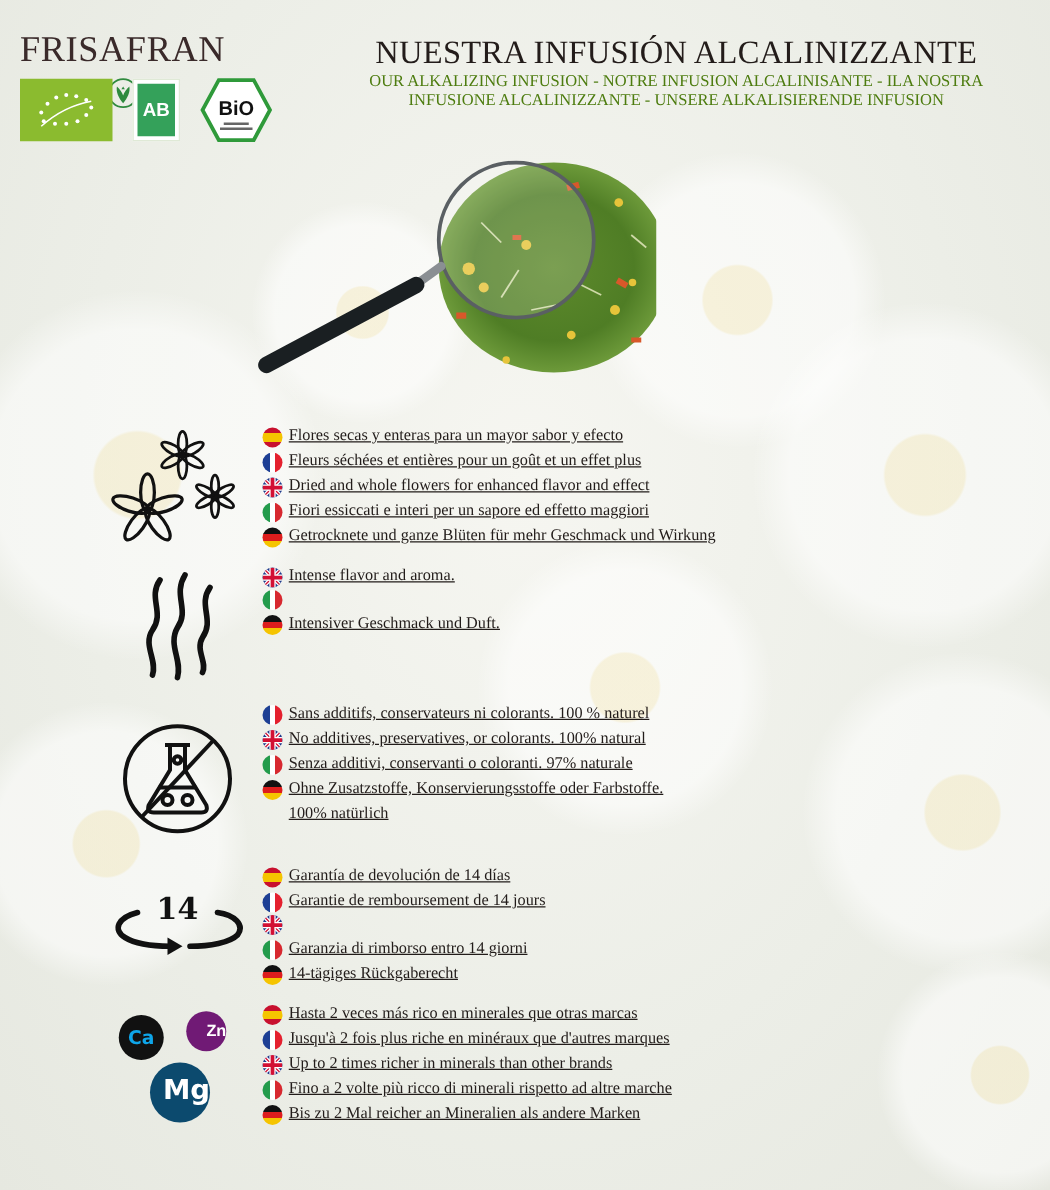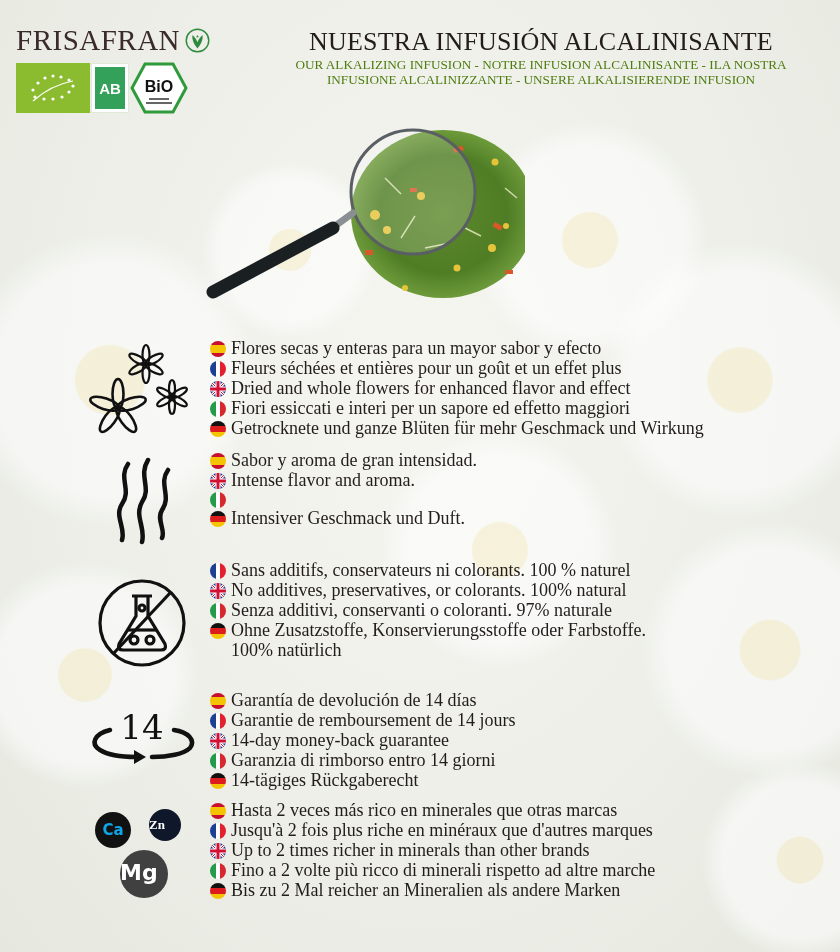--- a/index.html
+++ b/index.html
@@ -8,40 +8,40 @@
     font-family: "DejaVu Serif", "Liberation Serif", serif;
     color: #1f1a17;
     background: #eef0ea;
   }
   .bg { position: absolute; inset: 0; overflow: hidden; z-index: 0;
     background: radial-gradient(ellipse at 50% 40%, #f6f6f1 0%, #eceee7 60%, #e6e8e0 100%); }
   .daisy { position: absolute; border-radius: 50%;
     background: radial-gradient(circle, rgba(250,240,205,0.55) 0 16%, rgba(255,255,255,0.55) 17% 55%, rgba(255,255,255,0) 70%); }
   .content { position: absolute; inset: 0; z-index: 1; }
 
-  .brand { position: absolute; left: 16px; top: 24px; display: flex; align-items: center; gap: 4px; }
+  .brand { position: absolute; left: 16px; top: 24px; display: flex; align-items: center; gap: 4px; flex-direction: column; }
   .brand-name { font-family: "Liberation Serif", serif; font-size: 29px; letter-spacing: 0.5px; color: #3a2a2a; }
   .brand-logo { width: 27px; height: 27px; }
 
-  .certs { position: absolute; left: 16px; top: 62px; display: flex; align-items: center; gap: 1px; }
+  .certs { position: absolute; left: 16px; top: 62px; display: flex; align-items: center; gap: 16px; }
   .cert-eu { width: 74px; height: 50px; background: #8bbb2f; display: flex; align-items: center; justify-content: center; }
   .cert-ab { width: 36px; height: 48px; background: #fff; border: 1px solid #dfe9d6; display: flex; flex-direction: column; align-items: center; justify-content: center; }
   .cert-ab .inner { width: 30px; height: 42px; background: #34a15a; color: #fff; font-family: "Liberation Sans", sans-serif; font-weight: bold; font-size: 15px; display:flex; align-items:center; justify-content:center; }
   .cert-bio { width: 58px; height: 52px; }
 
   .title-block { position: absolute; left: 286px; top: 28px; width: 510px; text-align: center; }
   .main-title { font-family: "Liberation Serif", serif; font-size: 26px; line-height: 28px; letter-spacing: 0.2px; color: #231c1a; }
   .sub-title { font-family: "Liberation Serif", serif; font-size: 13.2px; line-height: 15px; color: #4d7c0f; margin-top: 1px; padding: 0 6px; }
 
   .hero { position: absolute; left: 205px; top: 118px; width: 320px; height: 185px; }
 
   .feature { position: absolute; left: 0; width: 840px; }
   .feature .icon { position: absolute; }
   .feature .lines { position: absolute; left: 210px; }
-  .line { display: flex; align-items: center; font-family: "Liberation Serif", serif; font-size: 18px; line-height: 20px; color: #221c1a; white-space: nowrap; }
+  .line { display: flex; align-items: flex-end; font-family: "Liberation Serif", serif; font-size: 13px; line-height: 20px; color: #221c1a; white-space: nowrap; text-decoration: underline; }
   .line .flag { width: 16px; height: 16px; border-radius: 50%; flex: 0 0 16px; margin: 2px 5px 0 0; overflow: hidden; position: relative; }
   .flag-es { background: linear-gradient(#c8102e 0 28%, #f5c400 28% 72%, #c8102e 72%); }
   .flag-fr { background: linear-gradient(90deg, #1d3f94 0 36%, #fff 36% 64%, #e4202e 64%); }
   .flag-it { background: linear-gradient(90deg, #239b4b 0 36%, #fff 36% 64%, #d7282f 64%); }
   .flag-de { background: linear-gradient(#111 0 34%, #dd1d1d 34% 66%, #f5c400 66%); }
   .flag-gb { background: #1f3a8a; }
 </style>
 </head>
 <body>
 
@@ -92,21 +92,21 @@
     </div>
     <svg class="cert-bio" viewBox="0 0 58 52">
       <polygon points="15,2 43,2 56,26 43,50 15,50 2,26" fill="#fff" stroke="#2f9a3a" stroke-width="3"></polygon>
       <text x="29" y="30" text-anchor="middle" font-family="Liberation Sans, sans-serif" font-weight="bold" font-size="16" fill="#111">BiO</text>
       <rect x="19" y="36" width="20" height="2" fill="#666"></rect>
       <rect x="16" y="40" width="26" height="2" fill="#666"></rect>
     </svg>
   </div>
 
   <div class="title-block">
-    <div class="main-title">NUESTRA INFUSIÓN ALCALINISANTE</div>
+    <div class="main-title">NUESTRA INFUSIÓN ALCALINIZZANTE</div>
     <div class="sub-title">OUR ALKALIZING INFUSION -  NOTRE INFUSION ALCALINISANTE -  ILA NOSTRA INFUSIONE ALCALINIZZANTE - UNSERE ALKALISIERENDE INFUSION</div>
   </div>
 
   <svg class="hero" viewBox="0 0 320 185">
     <defs>
       <radialGradient id="herbs" cx="50%" cy="50%" r="50%">
         <stop offset="0%" stop-color="#5e8a2c"></stop>
         <stop offset="70%" stop-color="#4f7d25"></stop>
         <stop offset="100%" stop-color="#6d9a3a"></stop>
       </radialGradient>
@@ -201,24 +201,20 @@
   <div class="feature" style="top:450px;">
     <svg class="icon" style="left:110px;top:6px;" width="70" height="90" viewBox="0 0 70 90">
       <g fill="none" stroke="#111" stroke-width="4.5" stroke-linecap="round">
         <path d="M18 8 C8 22 22 34 12 48 C4 60 16 72 12 84"></path>
         <path d="M38 4 C28 20 42 32 32 46 C24 60 36 72 32 86"></path>
         <path d="M58 14 C48 28 62 40 52 54 C46 64 56 74 52 82"></path>
       </g>
     </svg>
     <div class="lines">
       <div class="line">
-          <span class="flag flag-es"></span>
-          <span>Sabor y aroma de gran intensidad.</span>
-        </div>
-      <div class="line">
           <span class="flag flag-gb"><svg width="16" height="16" viewBox="0 0 16 16">
               <path d="M0 0 L16 16 M16 0 L0 16" stroke="#fff" stroke-width="3"></path>
               <path d="M0 0 L16 16 M16 0 L0 16" stroke="#d21034" stroke-width="1"></path>
               <path d="M8 0 V16 M0 8 H16" stroke="#fff" stroke-width="5"></path>
               <path d="M8 0 V16 M0 8 H16" stroke="#d21034" stroke-width="3"></path>
             </svg></span>
           <span>Intense flavor and aroma.</span>
         </div>
       <div class="line">
           <span class="flag flag-it"></span>
@@ -273,60 +269,59 @@
 
   <div class="feature" style="top:690px;">
     <div class="icon" style="left:88px;top:20px;width:108px;height:60px;">
       <svg width="108" height="60" viewBox="0 0 108 60" style="position:absolute;left:0;top:0;">
         <g fill="none" stroke="#111" stroke-width="4.5" stroke-linecap="round">
           <path d="M22 20 C6 24 2 34 12 40 C20 45 34 47 48 47"></path>
           <path d="M64 47 C80 47 96 44 102 38 C108 30 100 22 86 20"></path>
         </g>
         <path d="M46 40 L58 47 L46 54 Z" fill="#111"></path>
       </svg>
-      <div style="position:absolute;left:0;width:108px;top:0;text-align:center;font-family:'DejaVu Serif',serif;font-weight:normal;font-size:34px;line-height:34px;color:#111;">14</div>
+      <div style="position:absolute;left:0;width:108px;top:0;text-align:center;font-family:'DejaVu Serif',serif;font-weight:bold;font-size:24px;line-height:34px;color:#111;">14</div>
     </div>
     <div class="lines">
       <div class="line">
           <span class="flag flag-es"></span>
           <span>Garantía de devolución de 14 días</span>
         </div>
       <div class="line">
           <span class="flag flag-fr"></span>
           <span>Garantie de remboursement de 14 jours</span>
         </div>
       <div class="line">
           <span class="flag flag-gb"><svg width="16" height="16" viewBox="0 0 16 16">
               <path d="M0 0 L16 16 M16 0 L0 16" stroke="#fff" stroke-width="3"></path>
               <path d="M0 0 L16 16 M16 0 L0 16" stroke="#d21034" stroke-width="1"></path>
               <path d="M8 0 V16 M0 8 H16" stroke="#fff" stroke-width="5"></path>
               <path d="M8 0 V16 M0 8 H16" stroke="#d21034" stroke-width="3"></path>
             </svg></span>
-          <span>14-day money-back guarantee</span>
         </div>
       <div class="line">
           <span class="flag flag-it"></span>
           <span>Garanzia di rimborso entro 14 giorni</span>
         </div>
       <div class="line">
           <span class="flag flag-de"></span>
           <span>14-tägiges Rückgaberecht</span>
         </div>
     </div>
   </div>
 
   <div class="feature" style="top:800px;">
     <div class="icon" style="left:95px;top:6px;width:95px;height:94px;">
       <div style="position:absolute;left:0;top:6px;width:36px;height:36px;border-radius:50%;background:#111;color:#0ea5e9;font-family:'DejaVu Sans',sans-serif;font-weight:bold;font-size:15px;line-height:36px;text-align:center;">
         <span>Ca</span>
       </div>
-      <div style="position:absolute;left:54px;top:3px;width:32px;height:32px;border-radius:50%;background:#0f172a;color:#fff;font-family:Liberation Serif, serif;font-weight:bold;font-size:13px;line-height:32px;text-align:left;">
+      <div style="position:absolute;left:54px;top:3px;width:32px;height:32px;border-radius:50%;background:#701a75;color:#fff;font-family:Liberation Sans, sans-serif;font-weight:bold;font-size:13px;line-height:32px;text-align:right;">
         <span>Zn</span>
       </div>
-      <div style="position:absolute;left:25px;top:44px;width:48px;height:48px;border-radius:50%;background:#404040;color:#fff;font-family:'DejaVu Sans',sans-serif;font-weight:bold;font-size:22px;line-height:46px;text-align:left;">
+      <div style="position:absolute;left:25px;top:44px;width:48px;height:48px;border-radius:50%;background:#0c4a6e;color:#fff;font-family:'DejaVu Sans',sans-serif;font-weight:bold;font-size:22px;line-height:46px;text-align:right;">
         <span>Mg</span>
       </div>
     </div>
     <div class="lines">
       <div class="line">
           <span class="flag flag-es"></span>
           <span>Hasta 2 veces más rico en minerales que otras marcas</span>
         </div>
       <div class="line">
           <span class="flag flag-fr"></span>

